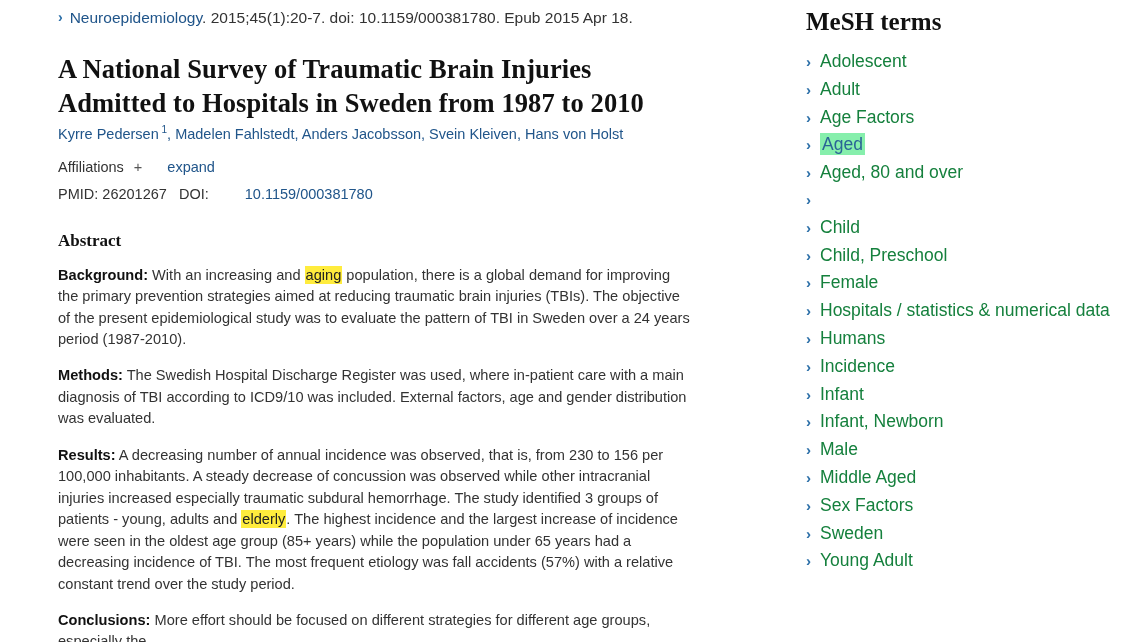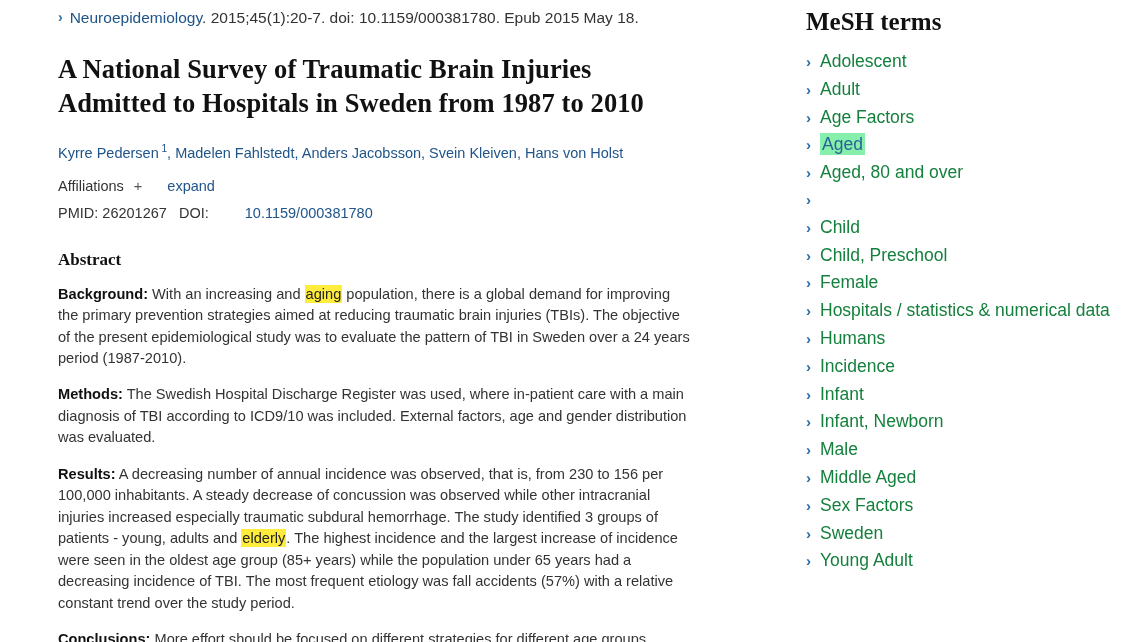--- a/index.html
+++ b/index.html
@@ -55,21 +55,20 @@
     font-size: 26.5px;
     font-weight: bold;
     line-height: 34px;
     color: #111;
     margin: 24px 0 0 0;
     letter-spacing: 0.1px;
     max-width: 620px;
   }
 
   .authors {
-    margin-top: 19px;
     font-size: 14.5px;
     line-height: 19px;
     color: #20558a;
   }
   .authors a {
     color: #20558a;
     text-decoration: none;
   }
   .sup {
     font-size: 10px;
@@ -175,21 +174,21 @@
 </head>
 <body>
 
 <div class="page">
 
   <div class="article">
 
     <div class="cit-line">
       <span class="chev">›</span>
       <span>
-        <a class="journal-link" href="#">Neuroepidemiology</a><span class="cit-rest">. 2015;45(1):20-7. doi: 10.1159/000381780. Epub 2015 May 18.</span>
+        <a class="journal-link" href="#">Neuroepidemiology</a><span class="cit-rest">. 2015;45(1):20-7. doi: 10.1159/000381780. Epub 2015 Apr 18.</span>
       </span>
     </div>
 
     <h1 class="title">A National Survey of Traumatic Brain Injuries Admitted to Hospitals in Sweden from 1987 to 2010</h1>
 
     <div class="authors"><a href="#">Kyrre Pedersen</a><span class="sup"> 1</span><span class="sep">, </span><a href="#">Madelen Fahlstedt</a><span class="sep">, </span><a href="#">Anders Jacobsson</a><span class="sep">, </span><a href="#">Svein Kleiven</a><span class="sep">, </span><a href="#">Hans von Holst</a></div>
 
     <div class="affil">
       <span>Affiliations</span>
       <span class="plus">+</span>

